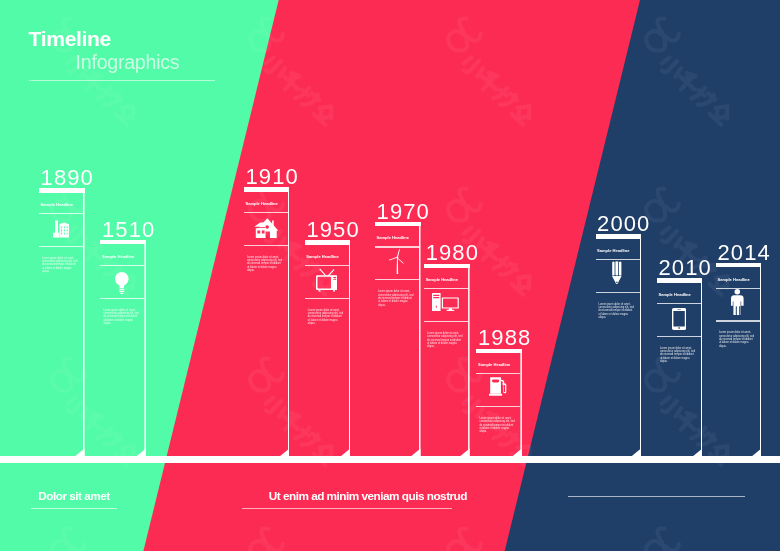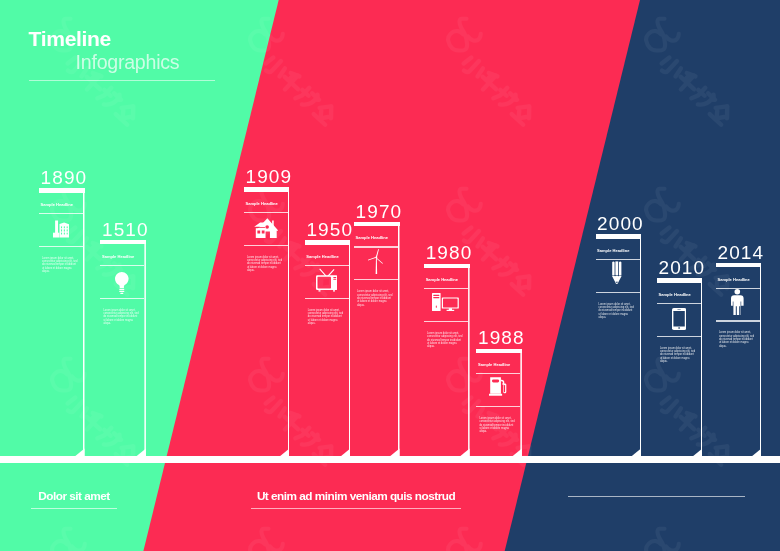--- a/index.html
+++ b/index.html
@@ -21,21 +21,21 @@
   .hdr{position:absolute;left:28.6px;top:28.1px;z-index:12;}
   .hdr-main{font-size:21.1px;font-weight:bold;color:#ffffff;letter-spacing:-0.35px;line-height:21px;}
   .hdr-sub{font-size:19.6px;font-weight:400;color:rgba(255,255,255,.70);letter-spacing:-0.25px;
            line-height:21px;margin-top:2.5px;margin-left:47px;}
   .hdr-rule{position:absolute;left:28.5px;top:80px;width:186.5px;height:1px;
             background:rgba(255,255,255,.55);z-index:12;}
 
   
   .card{position:absolute;z-index:20;}
   .card .year{position:absolute;left:1.6px;top:-18.4px;
-              font-size:19px;font-weight:400;color:#ffffff;letter-spacing:1.1px;
+              font-size:22px;font-weight:400;color:#ffffff;letter-spacing:1.1px;
               white-space:nowrap;line-height:16.1px;}
   .card .bar{position:absolute;left:0;top:0;width:45.5px;height:4.2px;background:#ffffff;}
   .card .edge{position:absolute;right:0;top:0;width:1.5px;background:#ffffff;}
   .card .chamfer{position:absolute;right:0;width:9.8px;height:7.9px;background:#ffffff;
             clip-path:polygon(100% 0, 100% 100%, 0 100%);}
   .card .hl{position:absolute;left:1.55px;font-size:4.05px;font-weight:bold;color:#ffffff;
             letter-spacing:0px;white-space:nowrap;line-height:4.2px;}
   .card .div1,.card .div2{position:absolute;left:0;width:44px;height:1.15px;
             background:rgba(255,255,255,.78);}
   .card .ic{position:absolute;left:-1.0px;width:45.5px;display:flex;align-items:center;
@@ -179,21 +179,21 @@
                 </g>
               </mask>
             </defs>
             <rect x="-20" y="-20" width="300" height="300" fill="#fff" mask="url(#m1)"></rect>
           </svg>
         </div>
         <div class="div2" style="top:57.4px;"></div>
         <div class="body" style="top:68.4px;">Lorem ipsum dolor sit amet, consectetur adipiscing elit, sed do eiusmod tempor incididunt ut labore et dolore magna aliqua.</div>
       </div>
       <div class="card" style="left: 243.9px; top: 187.4px; width: 45.5px; height: 269px;">
-        <div class="year">1909</div>
+        <div class="year">1910</div>
         <div class="bar"></div>
         <div class="edge" style="height:269px;clip-path:polygon(0 0,100% 0,100% 100%,0 100%);"></div>
         <div class="chamfer" style="top:261.1px;"></div>
         <div class="hl" style="top:14.5px;">Sample Headline</div>
         <div class="div1" style="top:24.5px;"></div>
         <div class="ic" style="top:30.1px;height:21px;">
           <svg width="25.5" height="21" viewBox="0 0 128 105">
             <defs>
               <mask id="m2">
                 <g fill="#fff">
@@ -238,21 +238,21 @@
                   </g>
                 </g>
               </mask>
             </defs>
             <rect x="-20" y="-20" width="300" height="300" fill="#fff" mask="url(#m3)"></rect>
           </svg>
         </div>
         <div class="div2" style="top:57.4px;"></div>
         <div class="body" style="top:68.4px;">Lorem ipsum dolor sit amet, consectetur adipiscing elit, sed do eiusmod tempor incididunt ut labore et dolore magna aliqua.</div>
       </div>
-      <div class="card" style="left: 354px; top: 221.9px; width: 45.5px; height: 278px; text-decoration: underline;">
+      <div class="card" style="left: 375px; top: 221.9px; width: 45.5px; height: 278px; text-decoration: underline;">
         <div class="year">1970</div>
         <div class="bar"></div>
         <div class="edge" style="height:234.49999999999997px;clip-path:polygon(0 0,100% 0,100% 100%,0 100%);"></div>
         <div class="chamfer" style="top:226.59999999999997px;"></div>
         <div class="hl" style="top:14.5px;">Sample Headline</div>
         <div class="div1" style="top:24.5px;"></div>
         <div class="ic" style="top:26.799999999999997px;height:25px;">
           <svg width="14.9" height="25" viewBox="0 0 60 100">
             <defs>
               <mask id="m4">
@@ -413,21 +413,21 @@
       </div>
     </div>
 
   <div class="sepband"></div>
 
   <div id="footers">
       <div class="foot" style="left: -46px; top: 490.1px; width: 240px;">
         <div class="lbl">Dolor sit amet</div>
         <div class="rule" style="width:85.9px;"></div>
       </div>
-      <div class="foot" style="left: 236px; top: 490.1px; width: 240px;">
+      <div class="foot" style="left: 227px; top: 490.1px; width: 240px; text-align: right;">
         <div class="lbl">Ut enim ad minim veniam quis nostrud</div>
         <div class="rule" style="width:210.7px;"></div>
       </div>
       <div class="foot" style="left: 536.2px; top: 490.1px; width: 240px;">
         <div class="rule" style="width:176.9px;"></div>
       </div>
     </div>
 </div>
 
 </body></html>

